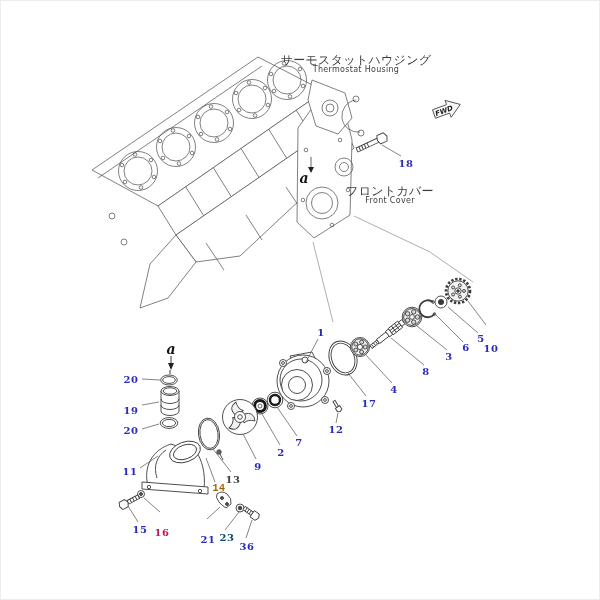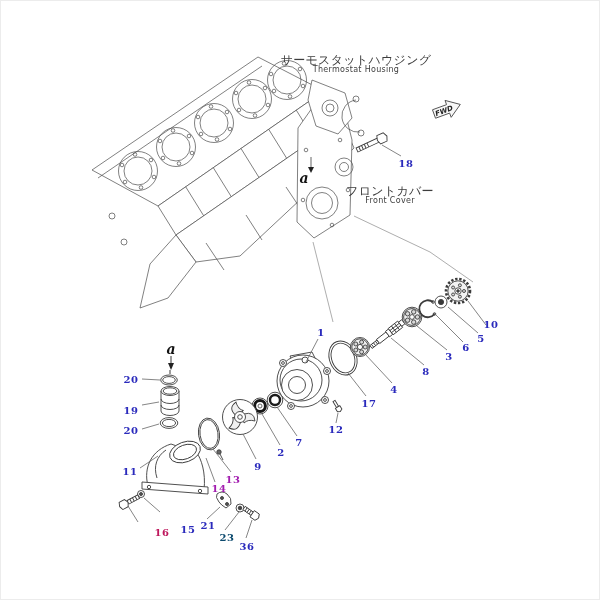--- a/index.html
+++ b/index.html
@@ -334,33 +334,33 @@
 <div id="callouts">
       <div class="callout" style="left: 321px; top: 332px; color: rgb(42, 42, 188);">1</div>
       <div class="callout" style="left: 281px; top: 452px; color: rgb(42, 42, 188);">2</div>
       <div class="callout" style="left: 449px; top: 356px; color: rgb(42, 42, 188);">3</div>
       <div class="callout" style="left: 394px; top: 389px; color: rgb(42, 42, 188);">4</div>
       <div class="callout" style="left: 481px; top: 338px; color: rgb(42, 42, 188);">5</div>
       <div class="callout" style="left: 466px; top: 347px; color: rgb(42, 42, 188);">6</div>
       <div class="callout" style="left: 299px; top: 442px; color: rgb(42, 42, 188);">7</div>
       <div class="callout" style="left: 426px; top: 371px; color: rgb(42, 42, 188);">8</div>
       <div class="callout" style="left: 258px; top: 466px; color: rgb(42, 42, 188);">9</div>
-      <div class="callout" style="left: 491px; top: 324px; color: rgb(42, 42, 188);">10</div>
+      <div class="callout" style="left: 491px; top: 348px; color: rgb(42, 42, 188);">10</div>
       <div class="callout" style="left: 130px; top: 471px; color: rgb(42, 42, 188);">11</div>
       <div class="callout" style="left: 336px; top: 429px; color: rgb(42, 42, 188);">12</div>
-      <div class="callout" style="left: 233px; top: 479px; color: #a21caf;">13</div>
-      <div class="callout" style="left: 219px; top: 488px; color: #a21caf;">14</div>
-      <div class="callout" style="left: 140px; top: 529px; color: rgb(42, 42, 188); margin-left: 48px;">15</div>
+      <div class="callout" style="left: 233px; top: 479px; color: #404040;">13</div>
+      <div class="callout" style="left: 219px; top: 488px; color: #a16207; font-family: Liberation Mono, monospace;">14</div>
+      <div class="callout" style="left: 140px; top: 529px; color: rgb(42, 42, 188);">15</div>
       <div class="callout" style="left: 162px; top: 532px; color: #be185d;">16</div>
       <div class="callout" style="left: 369px; top: 403px; color: rgb(42, 42, 188);">17</div>
       <div class="callout" style="left: 406px; top: 163px; color: rgb(42, 42, 188);">18</div>
       <div class="callout" style="left: 131px; top: 410px; color: rgb(42, 42, 188);">19</div>
       <div class="callout" style="left: 131px; top: 379px; color: rgb(42, 42, 188);">20</div>
       <div class="callout" style="left: 131px; top: 430px; color: rgb(42, 42, 188);">20</div>
-      <div class="callout" style="left: 208px; top: 525px; color: rgb(42, 42, 188);">21</div>
+      <div class="callout" style="left: 208px; top: 539px; color: rgb(42, 42, 188);">21</div>
       <div class="callout" style="left: 247px; top: 546px; color: rgb(42, 42, 188);">36</div>
       <div class="callout" style="left: 227px; top: 537px; color: #0c4a6e;">23</div>
     </div>
 <div id="markers">
       <div class="marker" style="left: 304px; top: 178px;">a</div>
       <div class="marker" style="left: 171px; top: 349px;">a</div>
     </div>
 
 </div>
 

